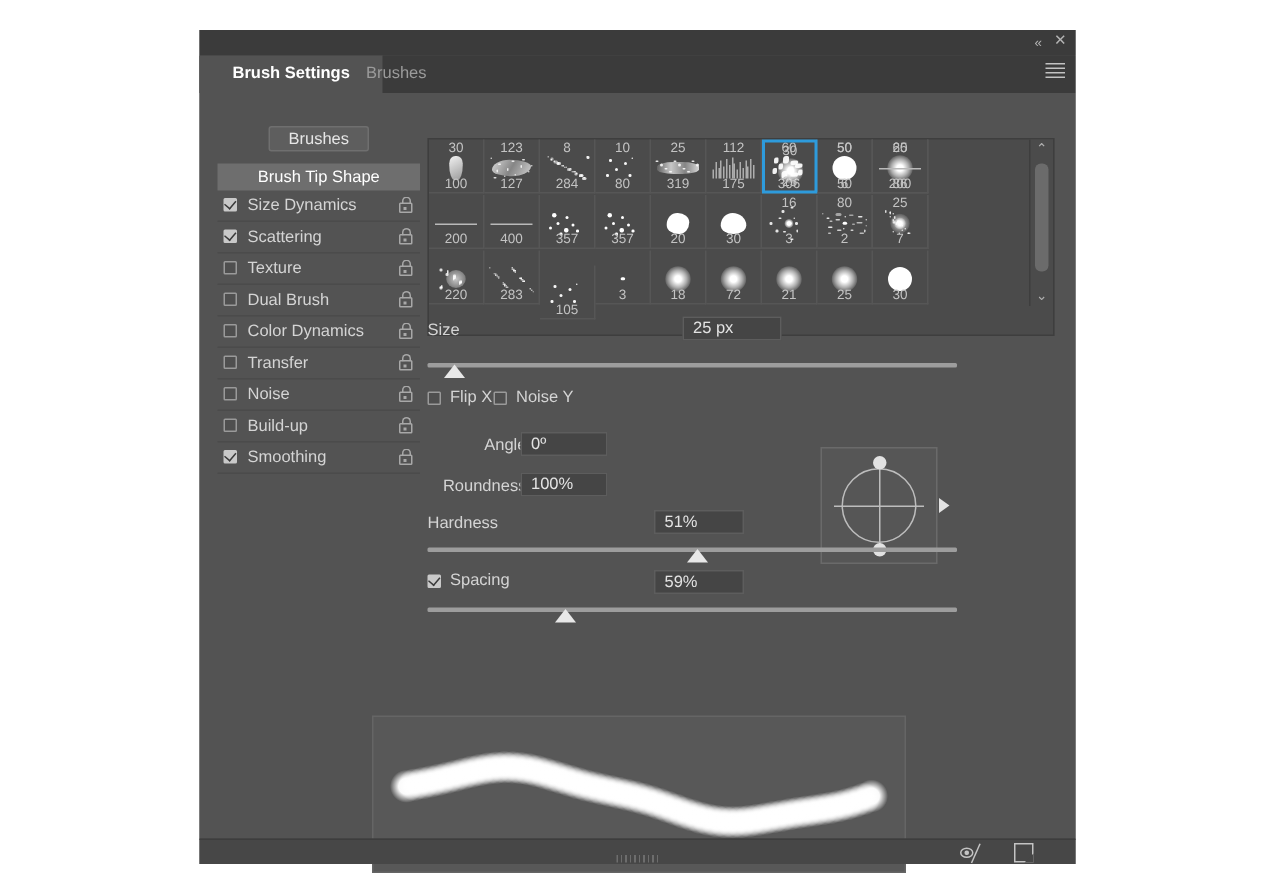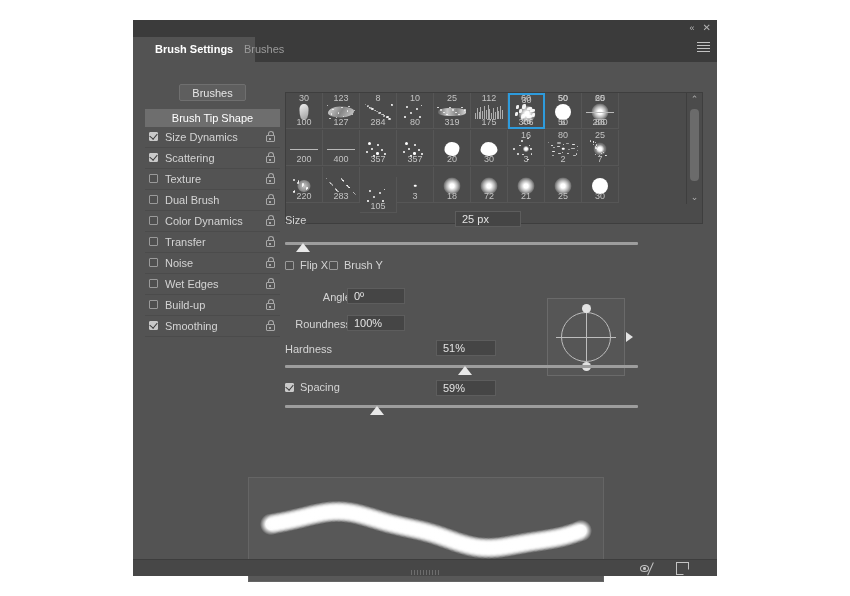--- a/index.html
+++ b/index.html
@@ -545,28 +545,20 @@
             <span class="cb"></span>
             <span class="lbl">Transfer</span>
             <span class="lock">
               <span class="shackle"></span>
               <span class="bodyb"></span>
             </span>
           </div>
           <div class="optrow">
             <span class="cb"></span>
             <span class="lbl">Noise</span>
-            <span class="lock">
-              <span class="shackle"></span>
-              <span class="bodyb"></span>
-            </span>
-          </div>
-          <div class="optrow">
-            <span class="cb"></span>
-            <span class="lbl">Wet Edges</span>
             <span class="lock">
               <span class="shackle"></span>
               <span class="bodyb"></span>
             </span>
           </div>
           <div class="optrow">
             <span class="cb"></span>
             <span class="lbl">Build-up</span>
             <span class="lock">
               <span class="shackle"></span>
@@ -996,21 +988,21 @@
     </div>
 
     <div class="ctrl-label" style="left:152px; top:152px;">Size</div>
     <div class="numfield" style="left:297px; top:149px; width:66px;margin-left:25px;">25 px</div>
     <div class="track" style="left:152px; top:180px; width:353px;"></div>
     <div class="thumbtri" id="size-thumb" style="top: 181px; left: 162.65px;"></div>
 
     <div class="chk" style="left:152px; top:199px;"></div>
     <div class="ctrl-label" style="left:167px; top:197px;">Flip X</div>
     <div class="chk" style="left:196px; top:199px;"></div>
-    <div class="ctrl-label" style="left:211px; top:197px;">Brush Y</div>
+    <div class="ctrl-label" style="left:211px; top:197px;">Noise Y</div>
 
     <div class="ctrl-label" style="left:156px; top:229px; width:65px; text-align:right;">Angle:</div>
     <div class="numfield" style="left:214px; top:226px; width:58px;">0º</div>
     <div class="ctrl-label" style="left:136px; top:256px; width:85px; text-align:right;">Roundness:</div>
     <div class="numfield" style="left:214px; top:253px; width:58px;">100%</div>
 
     <div class="anglebox">
       <div class="anglecircle"></div>
       <div class="axis-h"></div>
       <div class="axis-v"></div>

